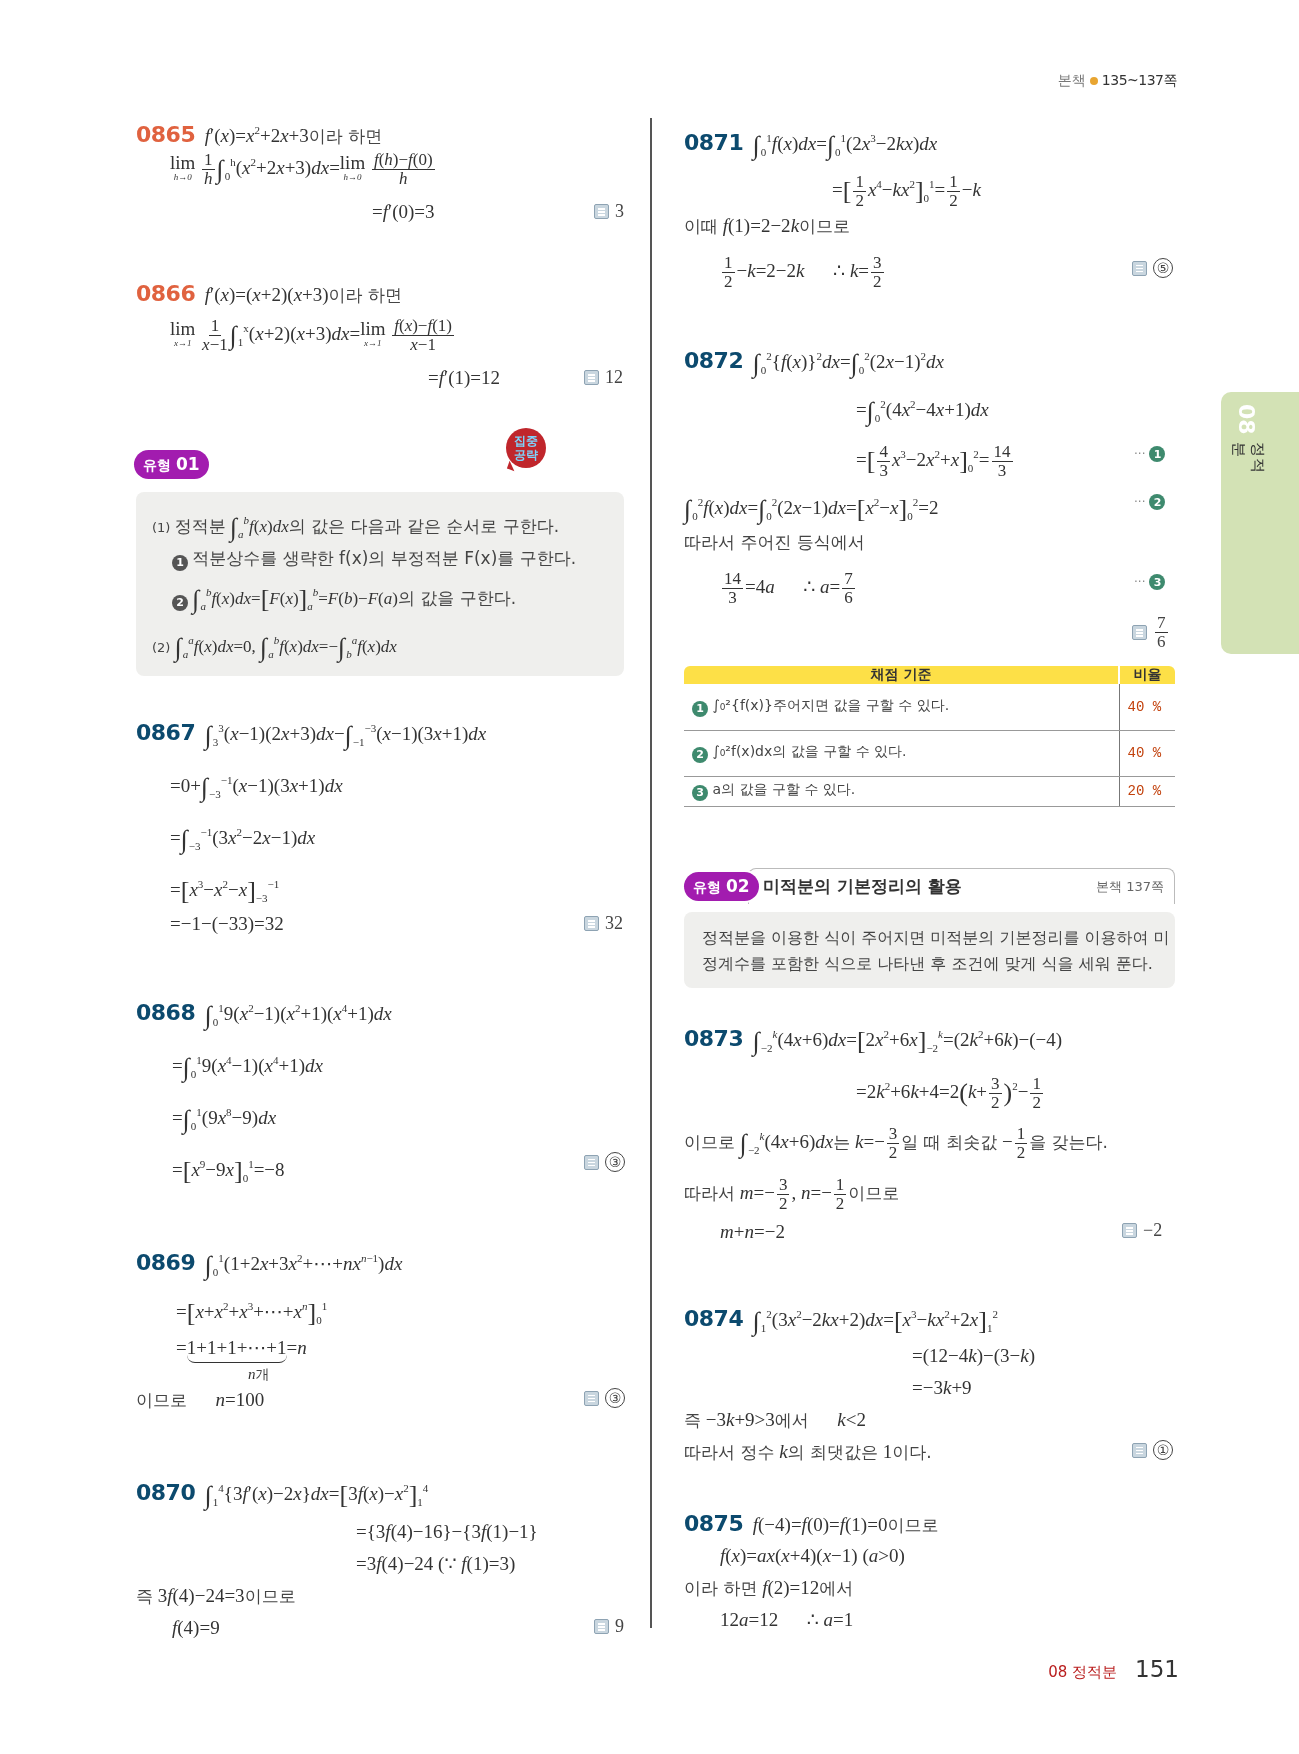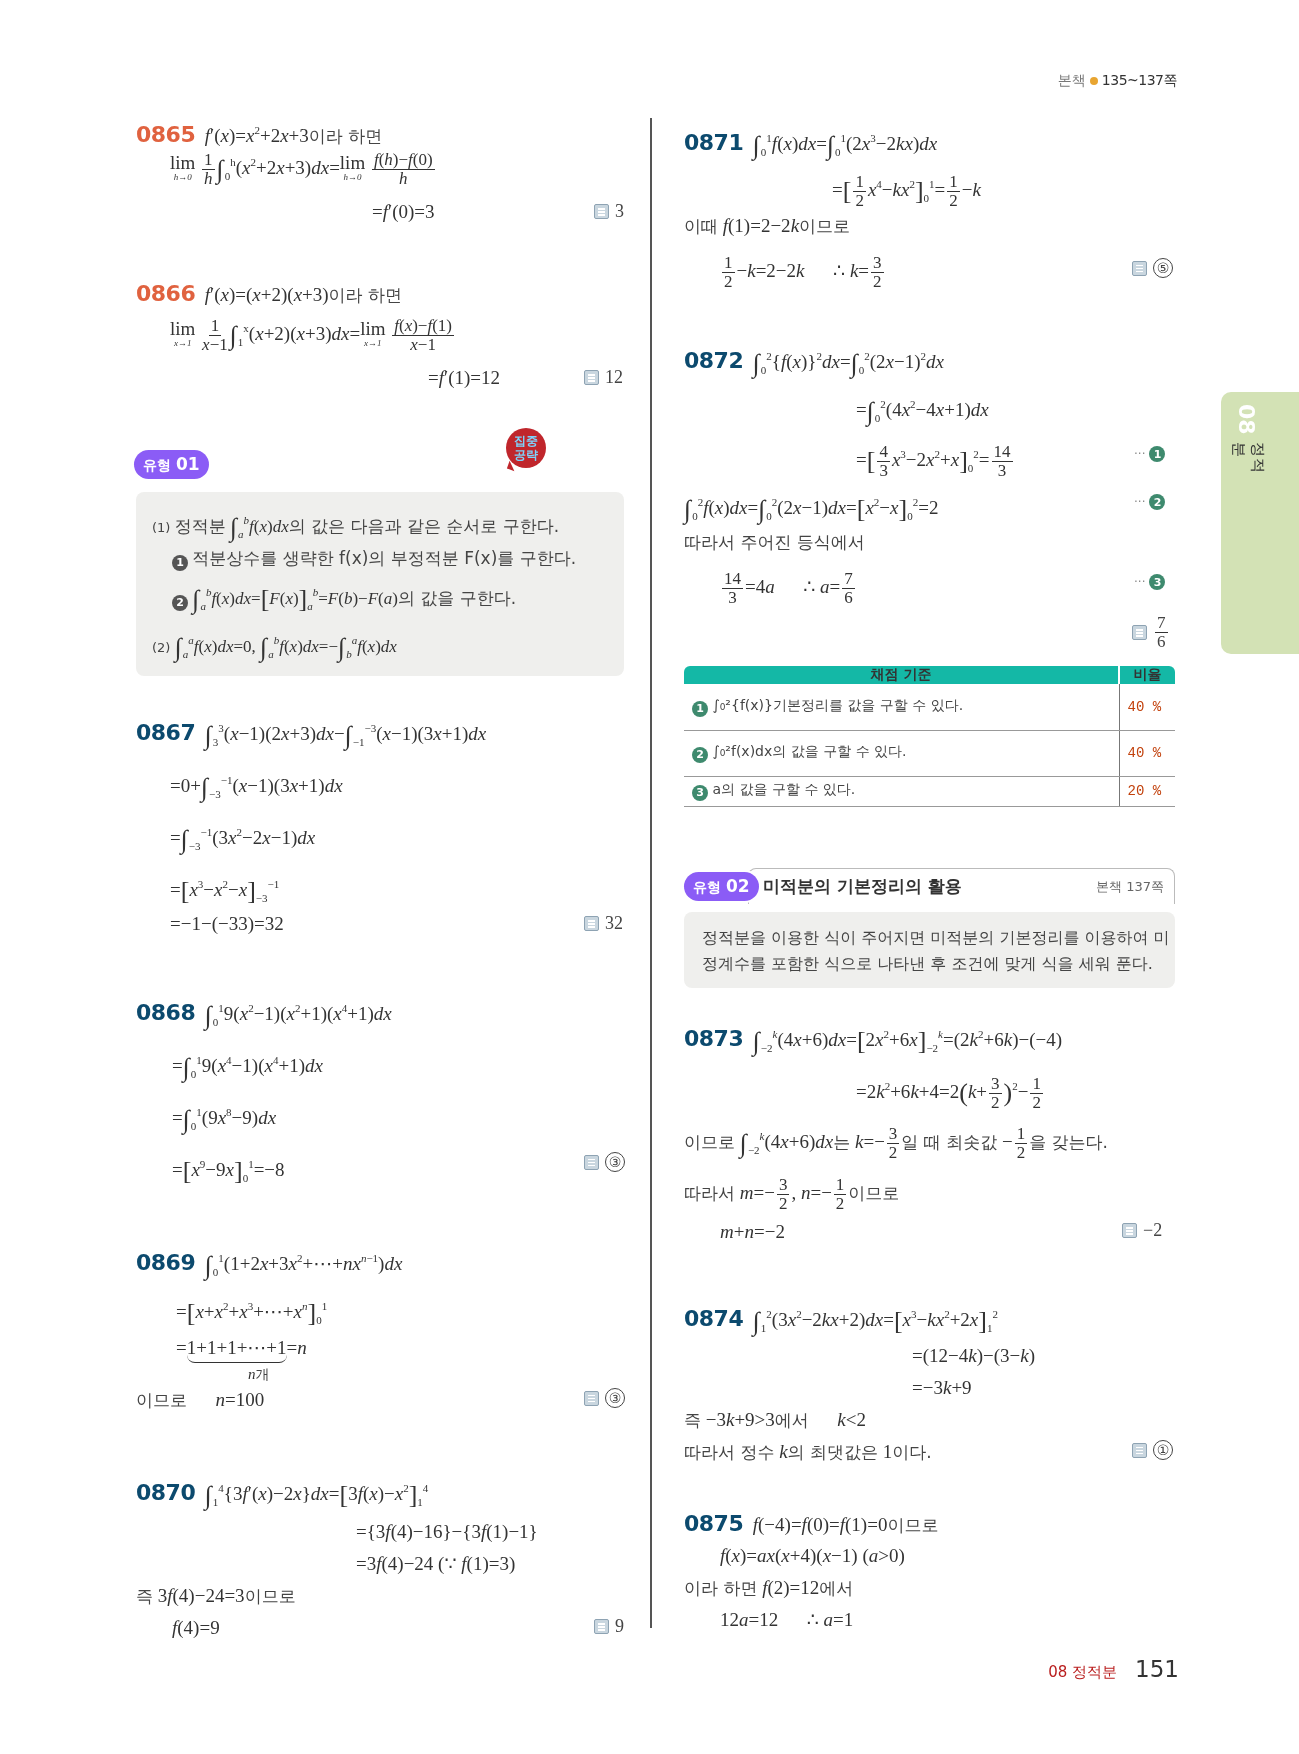--- a/index.html
+++ b/index.html
@@ -22,30 +22,30 @@
   .sup { font-size: 11px; vertical-align: 8px; }
   .sub { font-size: 11px; vertical-align: -6px; }
   .divider { position: absolute; left: 650px; top: 118px; width: 1.5px; height: 1510px; background: #555; }
   .header-ref { position: absolute; right: 122px; top: 72px; font-family: "DejaVu Sans", sans-serif; font-size: 14px; color: #777; display: flex; align-items: center; gap: 4px; }
   .header-ref .dot { width: 8px; height: 8px; background: #e8a531; border-radius: 50%; display: inline-block; }
   .header-ref b { color: #333; font-weight: normal; letter-spacing: -0.5px; }
   .side-tab { position: absolute; left: 1221px; top: 392px; width: 78px; height: 262px; background: #d3e2b5; border-radius: 10px 0 0 10px; }
   .side-tab .tab-num { position: absolute; left: 10px; top: 12px; font-family: "DejaVu Sans", sans-serif; font-weight: bold; color: #fff; font-size: 22px; transform: rotate(90deg); transform-origin: left top; left: 38px; }
   .side-tab .tab-title { position: absolute; left: 36px; top: 50px; font-family: "DejaVu Sans", sans-serif; color: #333; font-size: 15px; transform: rotate(90deg); transform-origin: left top; left: 46px; letter-spacing: 1px; }
   .type-head { position: absolute; height: 36px; display: flex; align-items: center; }
-  .type-badge { background: #8b5cf6; color: #fff; border-radius: 18px; padding: 4px 9px; font-family: "DejaVu Sans", sans-serif; font-size: 14px; font-weight: bold; white-space: nowrap; box-shadow: 0 0 0 2px #fff; z-index: 2; }
+  .type-badge { background: #a21caf; color: #fff; border-radius: 18px; padding: 4px 9px; font-family: "DejaVu Sans", sans-serif; font-size: 14px; font-weight: bold; white-space: nowrap; box-shadow: 0 0 0 2px #fff; z-index: 2; }
   .type-badge .n { font-size: 17px; }
   .type-box { position: absolute; left: 64px; top: 0; right: 0; height: 36px; border: 1.5px solid #bbb; border-bottom: none; border-radius: 8px 8px 0 0; display: flex; align-items: center; padding-left: 14px; }
   .type-title { font-family: "DejaVu Sans", sans-serif; font-weight: bold; font-size: 17px; color: #333; }
   .type-ref { position: absolute; right: 10px; font-family: "DejaVu Sans", sans-serif; font-size: 13px; color: #666; }
   .focus-badge { position: absolute; width: 40px; height: 40px; background: #c0262c; color: #7dd3fc; border-radius: 50%; font-family: "DejaVu Sans", sans-serif; font-size: 12px; font-weight: bold; line-height: 14px; display: flex; align-items: center; justify-content: center; text-align: center; }
   .focus-badge::after { content: ""; position: absolute; left: 2px; bottom: -2px; border-left: 8px solid #c0262c; border-top: 8px solid transparent; transform: rotate(20deg); }
   .tip-box { position: absolute; background: #efefed; border-radius: 8px; }
   .table { position: absolute; left: 684px; top: 666px; width: 491px; border-collapse: collapse; font-family: "DejaVu Sans", sans-serif; font-size: 14px; color: #444; }
-  .table th { background: #14b8a6; font-weight: bold; height: 16px; font-size: 14px; color: #333; }
+  .table th { background: #fde047; font-weight: bold; height: 16px; font-size: 14px; color: #333; }
   .table th:first-child { border-radius: 6px 0 0 0; }
   .table th:last-child { border-radius: 0 6px 0 0; border-left: 2px solid #fff; }
   .table td { border-bottom: 1px solid #999; padding: 0 8px; }
   .table td:last-child { border-left: 1.5px solid #777; text-align: left; color: #c2410c; width: 56px; font-family: Liberation Mono, monospace; }
   .table td.r1 { height: 46px; } .table td.r2 { height: 46px; } .table td.r3 { height: 30px; }
   .step-dot { display: inline-flex; width: 16px; height: 16px; border-radius: 50%; background: #3e8a6e; color: #fff; font-size: 11px; font-weight: bold; align-items: center; justify-content: center; font-family: "DejaVu Sans", sans-serif; vertical-align: -2px; }
   .step-dot.dark { background: #555; }
   .step-mark { position: absolute; display: flex; align-items: center; gap: 4px; color: #888; font-size: 12px; font-family: "DejaVu Sans", sans-serif; }
   .footer { position: absolute; right: 120px; top: 1656px; display: flex; align-items: baseline; gap: 18px; font-family: "DejaVu Sans", sans-serif; }
   .footer .ch { font-size: 15px; color: #b91c1c; }
@@ -274,21 +274,21 @@
 
 <table class="table">
   <thead>
     <tr>
       <th>채점 기준</th>
       <th>비율</th>
     </tr>
   </thead>
   <tbody>
     <tr>
-      <td class="r1"><span class="step-dot">1</span> <span>∫₀²{f(x)}기본정리를 값을 구할 수 있다.</span></td>
+      <td class="r1"><span class="step-dot">1</span> <span>∫₀²{f(x)}주어지면 값을 구할 수 있다.</span></td>
       <td class="r1">40 %</td>
     </tr>
     <tr>
       <td class="r2"><span class="step-dot">2</span> <span>∫₀²f(x)dx의 값을 구할 수 있다.</span></td>
       <td class="r2">40 %</td>
     </tr>
     <tr>
       <td class="r3"><span class="step-dot">3</span> <span>a의 값을 구할 수 있다.</span></td>
       <td class="r3">20 %</td>
     </tr>

